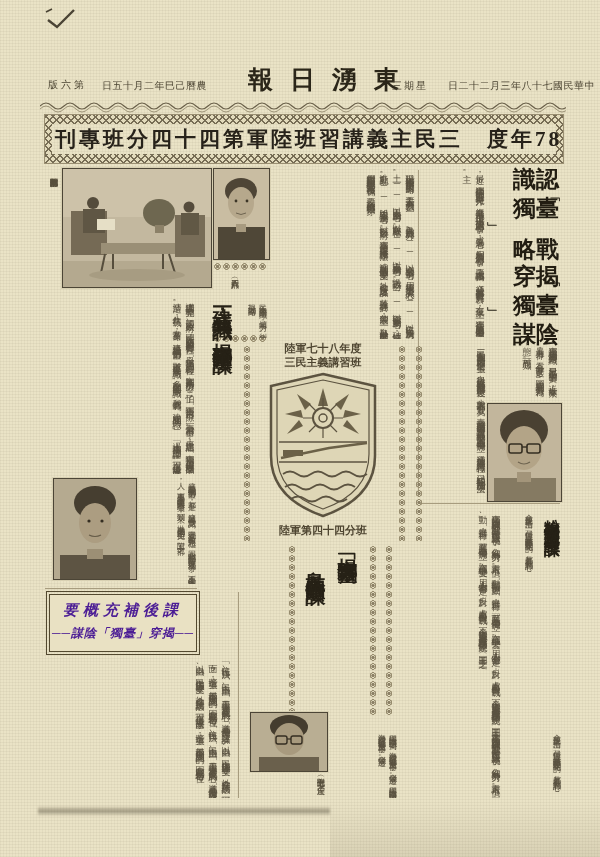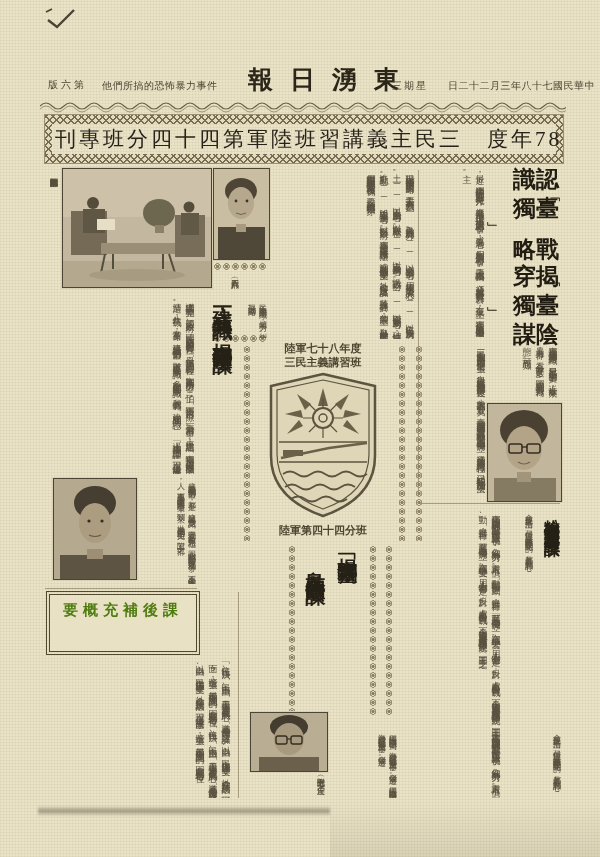--- a/index.html
+++ b/index.html
@@ -50,50 +50,50 @@
   }
   
   .xstrip{
     background-color:#e3dbbc;
     background-image:
       repeating-linear-gradient(45deg,#776d55 0 1.4px,transparent 1.4px 5px),
       repeating-linear-gradient(-45deg,#776d55 0 1.4px,transparent 1.4px 5px);
   }
   .banner-box{border:1px solid #9a8f72;}
   .banner-title{
-    font-size:21px;font-weight:normal;color:#27221a;letter-spacing:3px;
+    font-size:21px;font-weight:bold;color:#27221a;letter-spacing:3px;
     text-align:center;line-height:30px;white-space:nowrap;
   }
   .masthead-title{font-size:25px;font-weight:bold;color:#2b2619;letter-spacing:17px;white-space:nowrap;}
   .mh-small{font-size:10px;color:#4c4533;white-space:nowrap;letter-spacing:0.5px;}
   .photo{border:1px solid #4c4536;background:#c6bba3;overflow:hidden;box-shadow:0 0 0 1px #d8d0b2;}
   .photo svg{display:block;}
   .credit{writing-mode:vertical-rl;text-orientation:upright;font-size:8px;line-height:11px;color:#574f3c;overflow:hidden;}
   .boxed{
     border:1.5px solid #53492f;outline:1px solid #53492f;outline-offset:2px;
-    background:#e9e1c3;text-align:center;color:#4d7c0f;
+    background:#e9e1c3;text-align:center;color:#4c1d95;font-style:italic;
   }
   .grain{
     background-image:repeating-linear-gradient(0deg, rgba(90,80,60,.06) 0 1px, transparent 1px 3px),
       repeating-linear-gradient(90deg, rgba(90,80,60,.05) 0 1px, transparent 1px 3px);
   }
 </style>
 </head>
 <body>
 
 <div class="page grain">
 
   <svg class="abs" style="left:44px;top:6px;" width="36" height="26">
     <path d="M4 14 L13 21 L30 4" stroke="#4a4334" stroke-width="2.4" fill="none"></path>
     <path d="M2 6 L8 3" stroke="#4a4334" stroke-width="1.6" fill="none"></path>
   </svg>
 
   <div class="abs" style="left:40px;top:60px;width:524px;height:44px;">
     <div class="abs mh-small" style="left:8px;top:18px;letter-spacing:3px;">版六第</div>
-    <div class="abs mh-small" style="left:62px;top:19px;">他們所搞的恐怖暴力事件</div>
+    <div class="abs mh-small" style="left:62px;top:19px;">日五十月二年巳己曆農</div>
     <div class="abs masthead-title" style="left:208px;top:3px;">報日湧東</div>
     <div class="abs mh-small" style="left:352px;top:19px;letter-spacing:2px;">三期星</div>
     <div class="abs mh-small" style="left:408px;top:19px;">日二十二月三年八十七國民華中</div>
   </div>
   <svg class="abs" style="left:40px;top:101px;" width="526" height="12">
     <path d="M0 5 q6 -6 12 0 t12 0 t12 0 t12 0 t12 0 t12 0 t12 0 t12 0 t12 0 t12 0 t12 0 t12 0 t12 0 t12 0 t12 0 t12 0 t12 0 t12 0 t12 0 t12 0 t12 0 t12 0 t12 0 t12 0 t12 0 t12 0 t12 0 t12 0 t12 0 t12 0 t12 0 t12 0 t12 0 t12 0 t12 0 t12 0 t12 0 t12 0 t12 0 t12 0 t12 0 t12 0 t12 0 t12 0" stroke="#6a604a" stroke-width="1.1" fill="none"></path>
     <path d="M0 5 q6 -6 12 0 t12 0 t12 0 t12 0 t12 0 t12 0 t12 0 t12 0 t12 0 t12 0 t12 0 t12 0 t12 0 t12 0 t12 0 t12 0 t12 0 t12 0 t12 0 t12 0 t12 0 t12 0 t12 0 t12 0 t12 0 t12 0 t12 0 t12 0 t12 0 t12 0 t12 0 t12 0 t12 0 t12 0 t12 0 t12 0 t12 0 t12 0 t12 0 t12 0 t12 0 t12 0 t12 0 t12 0" stroke="#8b8166" stroke-width="0.8" fill="none" transform="translate(0,3)"></path>
   </svg>
 
   <div class="abs banner-box" style="left:44px;top:114px;width:518px;height:48px;">
@@ -196,20 +196,21 @@
       <path d="M35 56 q6 3 12 0" stroke="#665c48" stroke-width="1.2" fill="none"></path>
       <rect x="6" y="76" width="70" height="24" fill="#5d5443"></rect>
       <rect x="33" y="70" width="16" height="10" fill="#9c8f75"></rect>
     </svg>
   </div>
   <div class="abs vt small" style="left:140px;top:476px;width:57px;height:108px;">這是鼓勵我們的力量？都不是，這就是民族意識。「臺獨」是「數典忘祖」。因此我願忠告每一位「臺獨」分子，不要作國家民族及中國歷史的罪人，更不要讓全體中國人所唾棄，到頭來，拋棄他們的祖先？（附三十之一部）</div>
   <div class="abs rule-h" style="left:45px;top:588px;width:152px;"></div>
 
   <div class="abs boxed" style="left:49px;top:594px;width:146px;height:56px;">
     <div style="font-size:15px;font-weight:bold;letter-spacing:5px;margin-top:6px;">要概充補後課</div>
+    <div style="font-size:12px;font-weight:bold;letter-spacing:1px;margin-top:5px;">──謀陰「獨臺」穿揭──</div>
   </div>
   <div class="abs vt" style="left:45px;top:658px;width:187px;height:140px;">「住民自決」、「民主自由」、「農工學運」來徹底瓦解民心，遂其「臺灣獨立」之陰謀。以自由、民主保障國家安全、社會安定的說法，現在何止「浮出水面」？這些主張，是得不到國人認同的，因此我願忠告每一位。「住民自決」、「民主自由」、「農工學運」來徹底瓦解民心，遂其「臺灣獨立」之陰謀。以自由、民主保障國家安全、社會安定的說法，現在何止「浮出水面」？這些主張，是得不到國人認同的，因此我願忠告每一位。</div>
   <div class="abs rule-v" style="left:238px;top:592px;height:206px;"></div>
 
   <div class="abs orn-v" style="left:242px;top:345px;height:196px;"></div>
   <div class="abs" style="left:255px;top:338px;width:136px;height:200px;">
     <svg width="136" height="200" viewBox="0 0 136 200">
       <text x="68" y="14" text-anchor="middle" font-size="11" fill="#4e4531" font-weight="bold">陸軍七十八年度</text>
       <text x="68" y="28" text-anchor="middle" font-size="11" fill="#4e4531" font-weight="bold">三民主義講習班</text>
       <path d="M68 36 L120 48 V118 Q120 160 68 178 Q16 160 16 118 V48 Z" fill="#ded6b6" stroke="#5c5340" stroke-width="2.5"></path>

